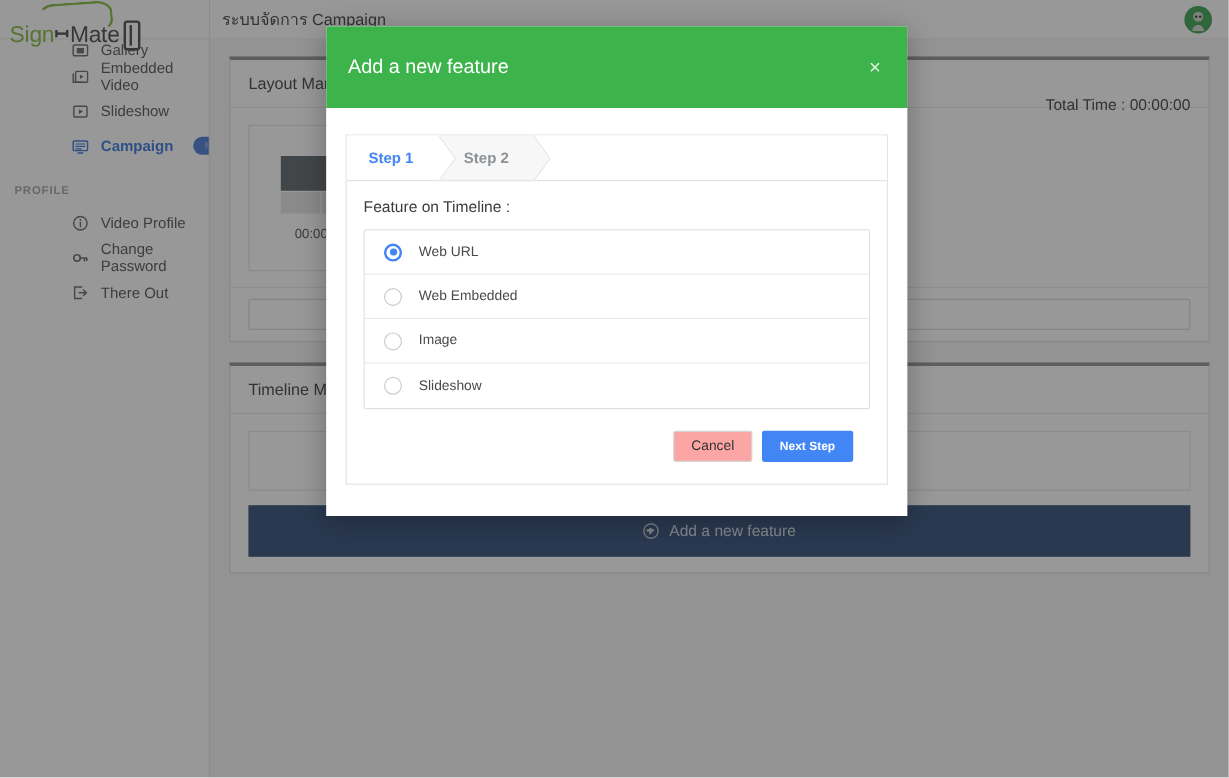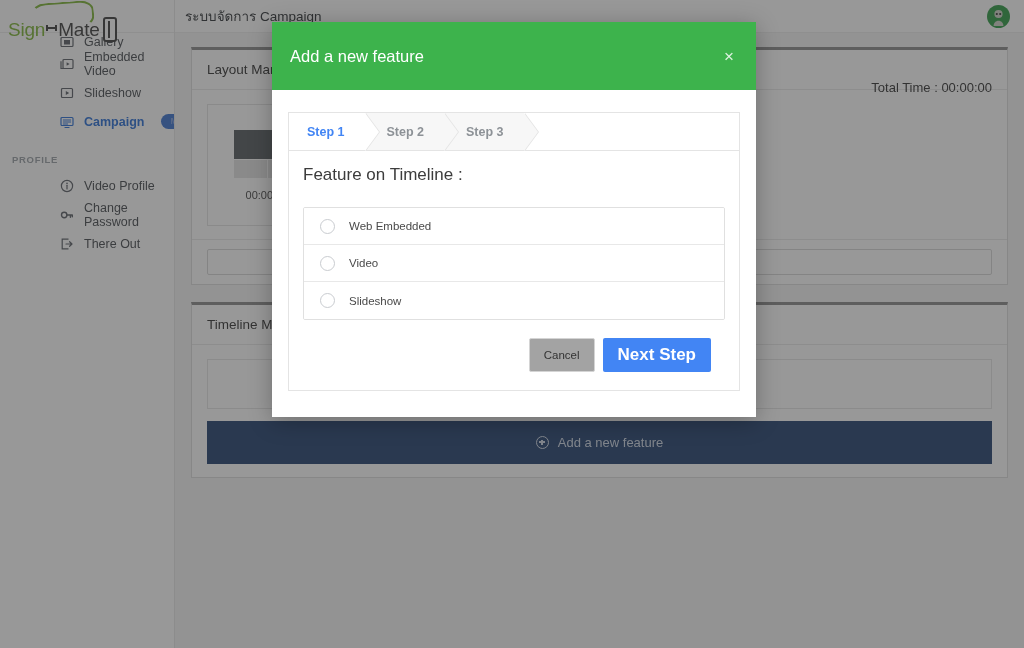--- a/index.html
+++ b/index.html
@@ -280,21 +280,21 @@
   .step:before {
     content: ""; position: absolute; right: -15px; top: 0;
     width: 0; height: 0; z-index: 1;
     border-top: 19px solid transparent;
     border-bottom: 19px solid transparent;
     border-left: 14px solid #e4e4e4;
   }
   .steps-tail { flex: 1; background: #ffffff; }
 
   .wizard-inner { padding: 14px 14px 18px 14px; }
-  .field-label { font-size: 17px; color: #3c3c3c; margin-bottom: 22px; }
+  .field-label { font-size: 13px; color: #3c3c3c; margin-bottom: 11px; }
 
   .radio-list {
     border: 1px solid #e0e0e0;
     border-radius: 2px;
     overflow: hidden;
   }
   .radio-row {
     display: flex; align-items: center; gap: 14px;
     height: 37px; padding-left: 16px;
     border-bottom: 1px solid #e8e8e8;
@@ -312,28 +312,28 @@
     left: 2.5px; top: 2.5px; width: 6px; height: 6px;
     border-radius: 50%; background: #4285f4;
   }
   .radio-label { font-size: 11.5px; color: #4a4a4a; }
 
   .modal-actions {
     display: flex; justify-content: flex-end; gap: 8px;
     padding: 18px 14px 0 14px;
   }
   .btn-cancel {
-    border: 1px solid #d4d4d4; background: #a3a3a3;
+    border: 1px solid #d4d4d4; background: #fca5a5;
     color: #333; font-size: 11.5px;
     padding: 6px 14px; border-radius: 2px; cursor: pointer;
     font-family: inherit;
   }
   .btn-next {
     border: none; background: #4285f4;
-    color: #fff; font-size: 17px; font-weight: 700;
+    color: #fff; font-size: 10px; font-weight: 700;
     padding: 7px 15px; border-radius: 2px; cursor: pointer;
     font-family: inherit;
   }
 </style>
 </head>
 <body>
 
 <div id="app">
 
   <div class="page">
@@ -493,35 +493,38 @@
     <div class="modal-header">
       <div class="modal-title">Add a new feature</div>
       <button class="modal-close">×</button>
     </div>
 
     <div class="modal-body">
       <div class="wizard">
         <div class="steps">
           <div class="step active">Step 1</div>
           <div class="step">Step 2</div>
-          <div class="step">Step 3</div>
           <div class="steps-tail"></div>
         </div>
 
         <div class="wizard-inner">
           <div class="field-label">Feature on Timeline :</div>
 
           <div class="radio-list">
+            <div class="radio-row">
+              <span class="radio checked"></span>
+              <span class="radio-label">Web URL</span>
+            </div>
             <div class="radio-row">
               <span class="radio"></span>
               <span class="radio-label">Web Embedded</span>
             </div>
             <div class="radio-row">
               <span class="radio"></span>
-              <span class="radio-label">Video</span>
+              <span class="radio-label">Image</span>
             </div>
             <div class="radio-row">
               <span class="radio"></span>
               <span class="radio-label">Slideshow</span>
             </div>
           </div>
 
           <div class="modal-actions">
             <button class="btn-cancel">Cancel</button>
             <button class="btn-next">Next Step</button>

